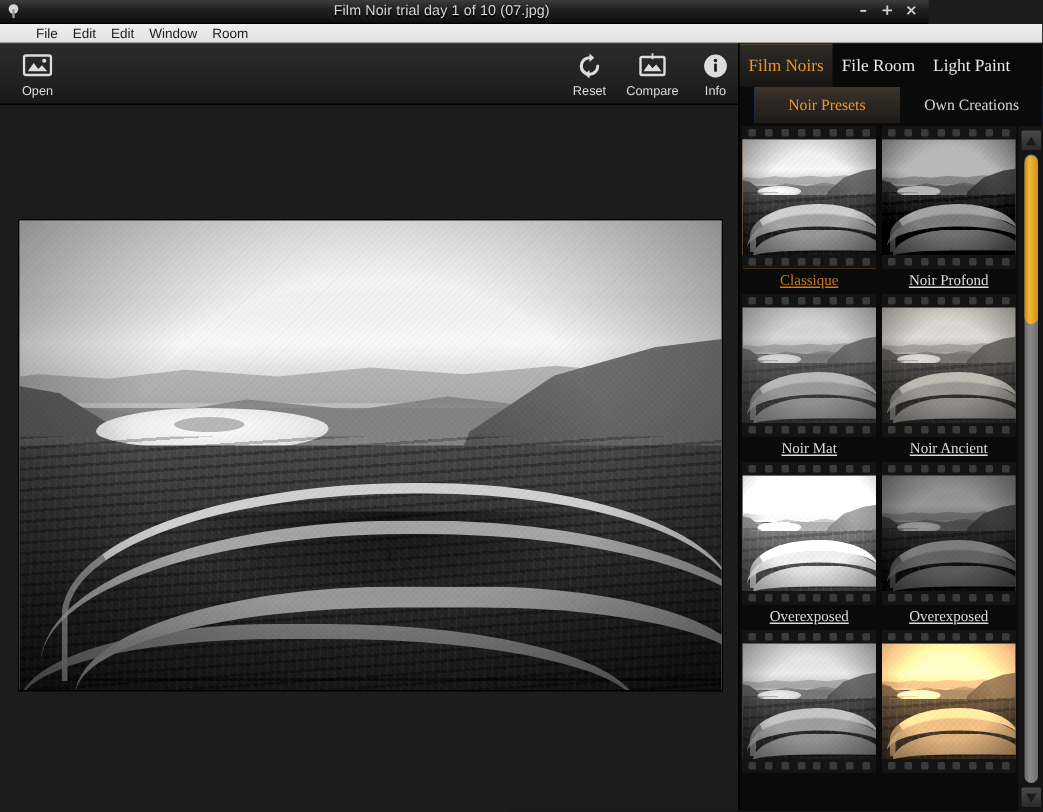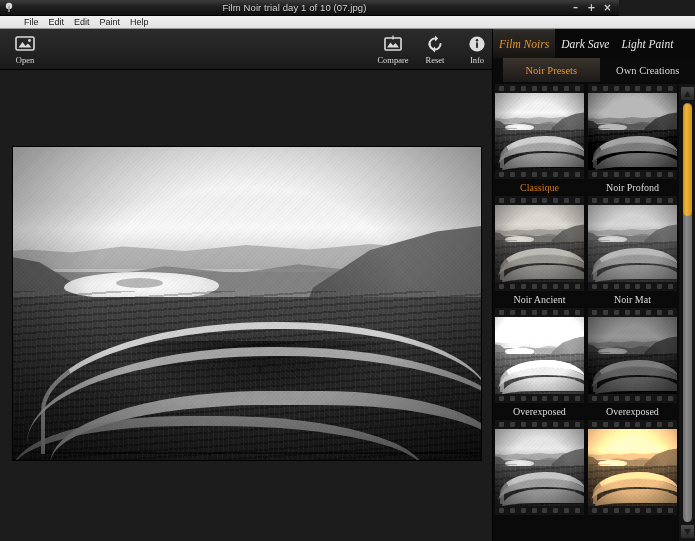--- a/index.html
+++ b/index.html
@@ -65,21 +65,21 @@
   .tool-group.right { left: 372px; }
   .tool-btn {
     width: 42px; height: 37px;
     display: flex; flex-direction: column; align-items: center; justify-content: flex-start;
     cursor: default; padding-top: 2px;
   }
   .tool-ico { height: 21px; display: flex; align-items: center; justify-content: center; }
   .tool-ico svg { display: block; }
   .tool-lbl {
     font-size: 8.5px; color: #dcdcdc; margin-top: 1px; white-space: nowrap;
-    font-family: Liberation Serif, serif;
+    font-family: Liberation Sans, sans-serif;
   }
 
   
   .canvas {
     position: absolute; left: 0; top: 70px; width: 492px; height: 471px;
     background: #1c1c1c;
   }
   .photo-wrap {
     position: absolute; left: 13px; top: 77px; width: 468px; height: 313px;
     box-shadow: 0 0 0 1px #000;
@@ -192,21 +192,21 @@
   }
   .tabs-main {
     position: absolute; left: 0; top: 0; width: 203px; height: 29px;
     display: flex; align-items: stretch;
     background: #090909;
   }
   .tab {
     display: flex; align-items: center; justify-content: center;
     font-family: "Liberation Serif", serif;
     font-size: 11.5px; color: #e8e8e8; white-space: nowrap;
-    cursor: default; padding: 0 6px; font-style: italic;
+    cursor: default; padding: 0 6px;
   }
   .tab.active {
     color: #e8962e;
     background: linear-gradient(to bottom, #2e2a26 0%, #211e1b 60%, #161412 100%);
     border-top: 1px solid #4a4238;
   }
   .tabs-sub {
     position: absolute; left: 10px; top: 29px; width: 193px; height: 24px;
     display: flex; align-items: stretch;
     background: #1d4ed8;
@@ -245,20 +245,21 @@
     background: #555; margin: 0 auto;
   }
   .tshot .photo { filter: grayscale(1) contrast(1.02); }
   .strip.selected { box-shadow: inset 0 0 0 2px #cc7a1e; }
   .strip.selected .tshot { outline: 1px solid #cc7a1e; outline-offset: -1px; }
   .tcap {
     height: 17px; display: flex; align-items: center; justify-content: center;
     font-family: "Liberation Serif", serif;
     font-size: 10px; color: #dcdcdc; white-space: nowrap;
     background: #0a0a0a;
+    text-decoration: underline;
   }
   .tcap.sel { color: #cc7a1e; }
 
   
   .v-classique .photo { filter: grayscale(1) contrast(1.08) brightness(1.02); }
   .v-profond .photo  { filter: grayscale(1) contrast(1.45) brightness(.72); }
   .v-mat .photo      { filter: grayscale(1) contrast(.82) brightness(1.0); }
   .v-ancient .photo  { filter: grayscale(1) contrast(.92) brightness(.95) sepia(.12); }
   .v-over .photo     { filter: grayscale(1) contrast(.9) brightness(1.55); }
   .v-under .photo    { filter: grayscale(1) contrast(1.15) brightness(.6); }
@@ -307,64 +308,64 @@
       <div class="tb-btn">–</div>
       <div class="tb-btn">+</div>
       <div class="tb-btn">×</div>
     </div>
   </div>
 
   <div class="menubar">
     <div class="menu-item">File</div>
     <div class="menu-item">Edit</div>
     <div class="menu-item">Edit</div>
-    <div class="menu-item">Paint</div>
-    <div class="menu-item">Help</div>
+    <div class="menu-item">Window</div>
+    <div class="menu-item">Room</div>
   </div>
 
   <div class="toolbar">
     <div class="tool-group left">
 
       <div class="tool-btn">
         <span class="tool-ico">
           <svg width="20" height="18" viewBox="0 0 20 18">
             <rect x="1" y="2" width="18" height="13" rx="1.5" fill="none" stroke="#dcdcdc" stroke-width="1.6"></rect>
             <path d="M3.5 12.5 L7.5 7 L10.5 11 L13 8.5 L16.5 12.5 Z" fill="#dcdcdc"></path>
             <circle cx="14.5" cy="5.5" r="1.4" fill="#dcdcdc"></circle>
           </svg>
         </span>
         <span class="tool-lbl">Open</span>
       </div>
 
 
     </div>
 
     <div class="tool-group right">
-
-      <div class="tool-btn">
-        <span class="tool-ico">
-          <svg width="20" height="18" viewBox="0 0 20 18">
-            <rect x="2" y="3" width="16" height="12" rx="1" fill="none" stroke="#dcdcdc" stroke-width="1.6"></rect>
-            <path d="M4 12.5 L7.5 7.5 L10 10.5 L12.5 8 L16 12.5 Z" fill="#dcdcdc"></path>
-            <rect x="9.4" y="0.5" width="1.2" height="4" fill="#dcdcdc"></rect>
-          </svg>
-        </span>
-        <span class="tool-lbl">Compare</span>
-      </div>
 
       <div class="tool-btn">
         <span class="tool-ico">
           <svg width="18" height="18" viewBox="0 0 18 18">
             <path d="M14.5 9 A5.5 5.5 0 1 1 9 3.5" fill="none" stroke="#dcdcdc" stroke-width="2" stroke-linecap="round"></path>
             <path d="M9 0.6 L9 6.4 L12.2 3.5 Z" fill="#dcdcdc"></path>
             <path d="M3.5 9 A5.5 5.5 0 0 0 9 14.5" fill="none" stroke="#dcdcdc" stroke-width="2" stroke-linecap="round"></path>
             <path d="M9 17.4 L9 11.6 L5.8 14.5 Z" fill="#dcdcdc"></path>
           </svg>
         </span>
         <span class="tool-lbl">Reset</span>
+      </div>
+
+      <div class="tool-btn">
+        <span class="tool-ico">
+          <svg width="20" height="18" viewBox="0 0 20 18">
+            <rect x="2" y="3" width="16" height="12" rx="1" fill="none" stroke="#dcdcdc" stroke-width="1.6"></rect>
+            <path d="M4 12.5 L7.5 7.5 L10 10.5 L12.5 8 L16 12.5 Z" fill="#dcdcdc"></path>
+            <rect x="9.4" y="0.5" width="1.2" height="4" fill="#dcdcdc"></rect>
+          </svg>
+        </span>
+        <span class="tool-lbl">Compare</span>
       </div>
 
       <div class="tool-btn">
         <span class="tool-ico">
           <svg width="18" height="18" viewBox="0 0 18 18">
             <circle cx="9" cy="9" r="7.6" fill="#dcdcdc"></circle>
             <rect x="8.1" y="7.3" width="1.8" height="5.6" rx=".6" fill="#1d1d1d"></rect>
             <circle cx="9" cy="5.3" r="1.2" fill="#1d1d1d"></circle>
           </svg>
         </span>
@@ -396,21 +397,21 @@
         <div class="ph-vignette"></div>
       </div>
     </div>
 
   </div>
 
   <div class="rpanel">
 
     <div class="tabs-main">
       <div class="tab active">Film Noirs</div>
-      <div class="tab">Dark Save</div>
+      <div class="tab">File Room</div>
       <div class="tab">Light Paint</div>
     </div>
 
     <div class="tabs-sub">
       <div class="subtab active">Noir Presets</div>
       <div class="subtab">Own Creations</div>
     </div>
 
     <div class="thumbs">
 
@@ -501,21 +502,21 @@
                 <i class="hole"></i>
                 <i class="hole"></i>
             </div>
           </div>
           <div class="tcap">Noir Profond</div>
         </div>
       </div>
 
       <div class="thumb-row">
         <div class="thumb-cell">
-          <div class="strip v-ancient">
+          <div class="strip v-mat">
             <div class="holes">
               <i class="hole"></i>
                 <i class="hole"></i>
                 <i class="hole"></i>
                 <i class="hole"></i>
                 <i class="hole"></i>
                 <i class="hole"></i>
                 <i class="hole"></i>
                 <i class="hole"></i>
             </div>
@@ -542,25 +543,25 @@
               <i class="hole"></i>
                 <i class="hole"></i>
                 <i class="hole"></i>
                 <i class="hole"></i>
                 <i class="hole"></i>
                 <i class="hole"></i>
                 <i class="hole"></i>
                 <i class="hole"></i>
             </div>
           </div>
-          <div class="tcap">Noir Ancient</div>
+          <div class="tcap">Noir Mat</div>
         </div>
 
         <div class="thumb-cell">
-          <div class="strip v-mat">
+          <div class="strip v-ancient">
             <div class="holes">
               <i class="hole"></i>
                 <i class="hole"></i>
                 <i class="hole"></i>
                 <i class="hole"></i>
                 <i class="hole"></i>
                 <i class="hole"></i>
                 <i class="hole"></i>
                 <i class="hole"></i>
             </div>
@@ -587,21 +588,21 @@
               <i class="hole"></i>
                 <i class="hole"></i>
                 <i class="hole"></i>
                 <i class="hole"></i>
                 <i class="hole"></i>
                 <i class="hole"></i>
                 <i class="hole"></i>
                 <i class="hole"></i>
             </div>
           </div>
-          <div class="tcap">Noir Mat</div>
+          <div class="tcap">Noir Ancient</div>
         </div>
       </div>
 
       <div class="thumb-row">
         <div class="thumb-cell">
           <div class="strip v-over">
             <div class="holes">
               <i class="hole"></i>
                 <i class="hole"></i>
                 <i class="hole"></i>

